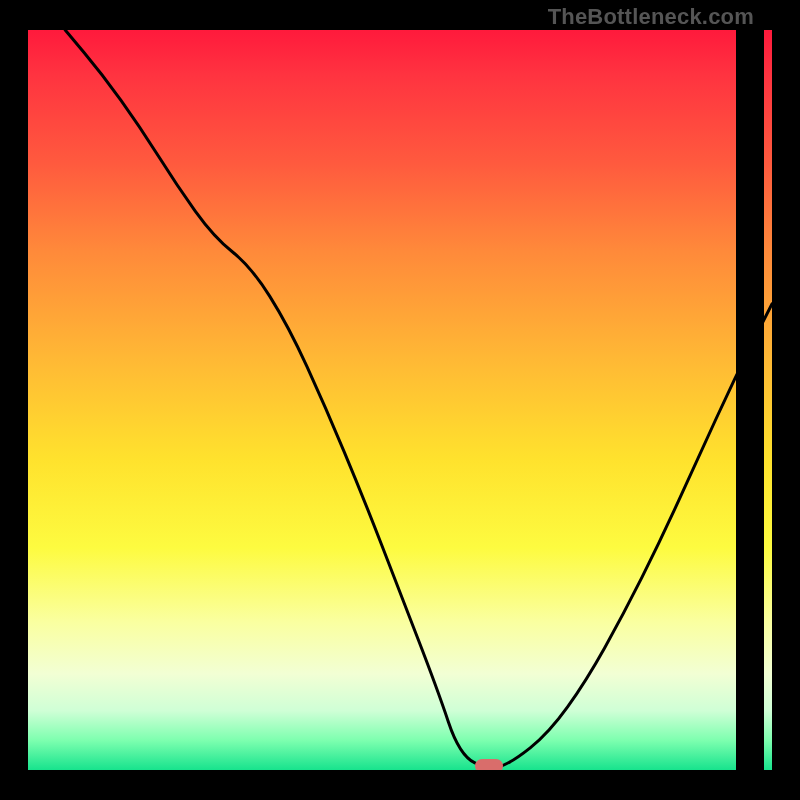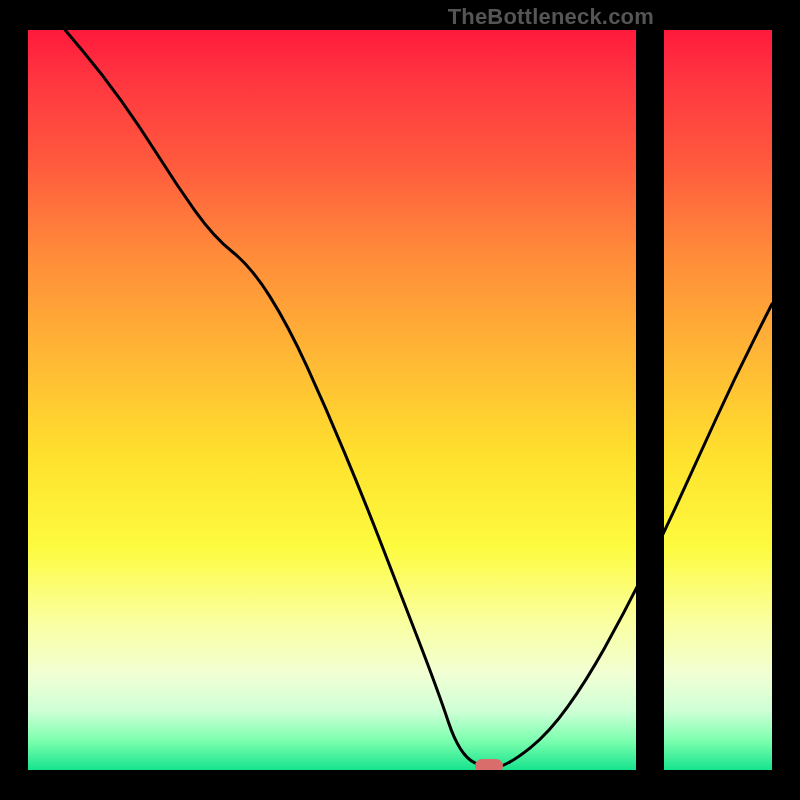--- a/index.html
+++ b/index.html
@@ -6,21 +6,21 @@
     margin: 0;
     padding: 0;
     width: 800px;
     height: 800px;
     background: #000;
     font-family: Arial, Helvetica, sans-serif;
     overflow: hidden;
   }
   .frame {
     position: relative;
-    width: 664px;
+    width: 764px;
     height: 800px;
     background: #000;
   }
   .attribution {
     position: absolute;
     top: 4px;
     right: 10px;
     font-size: 22px;
     font-weight: 600;
     color: #555;

